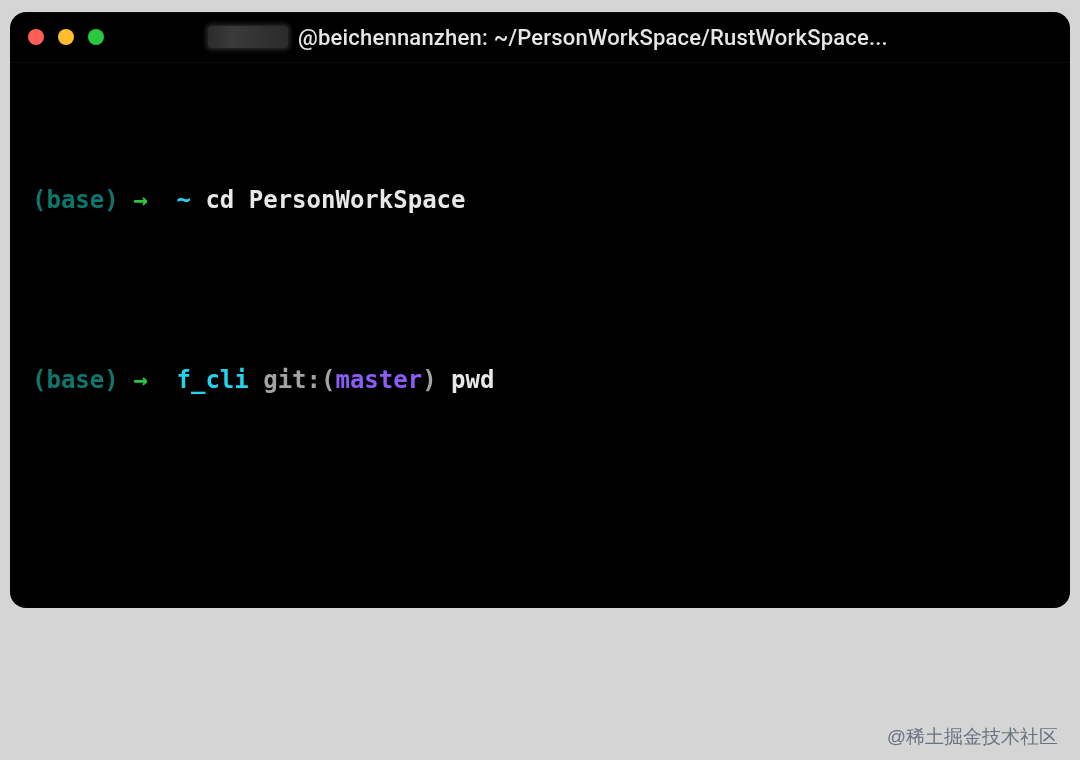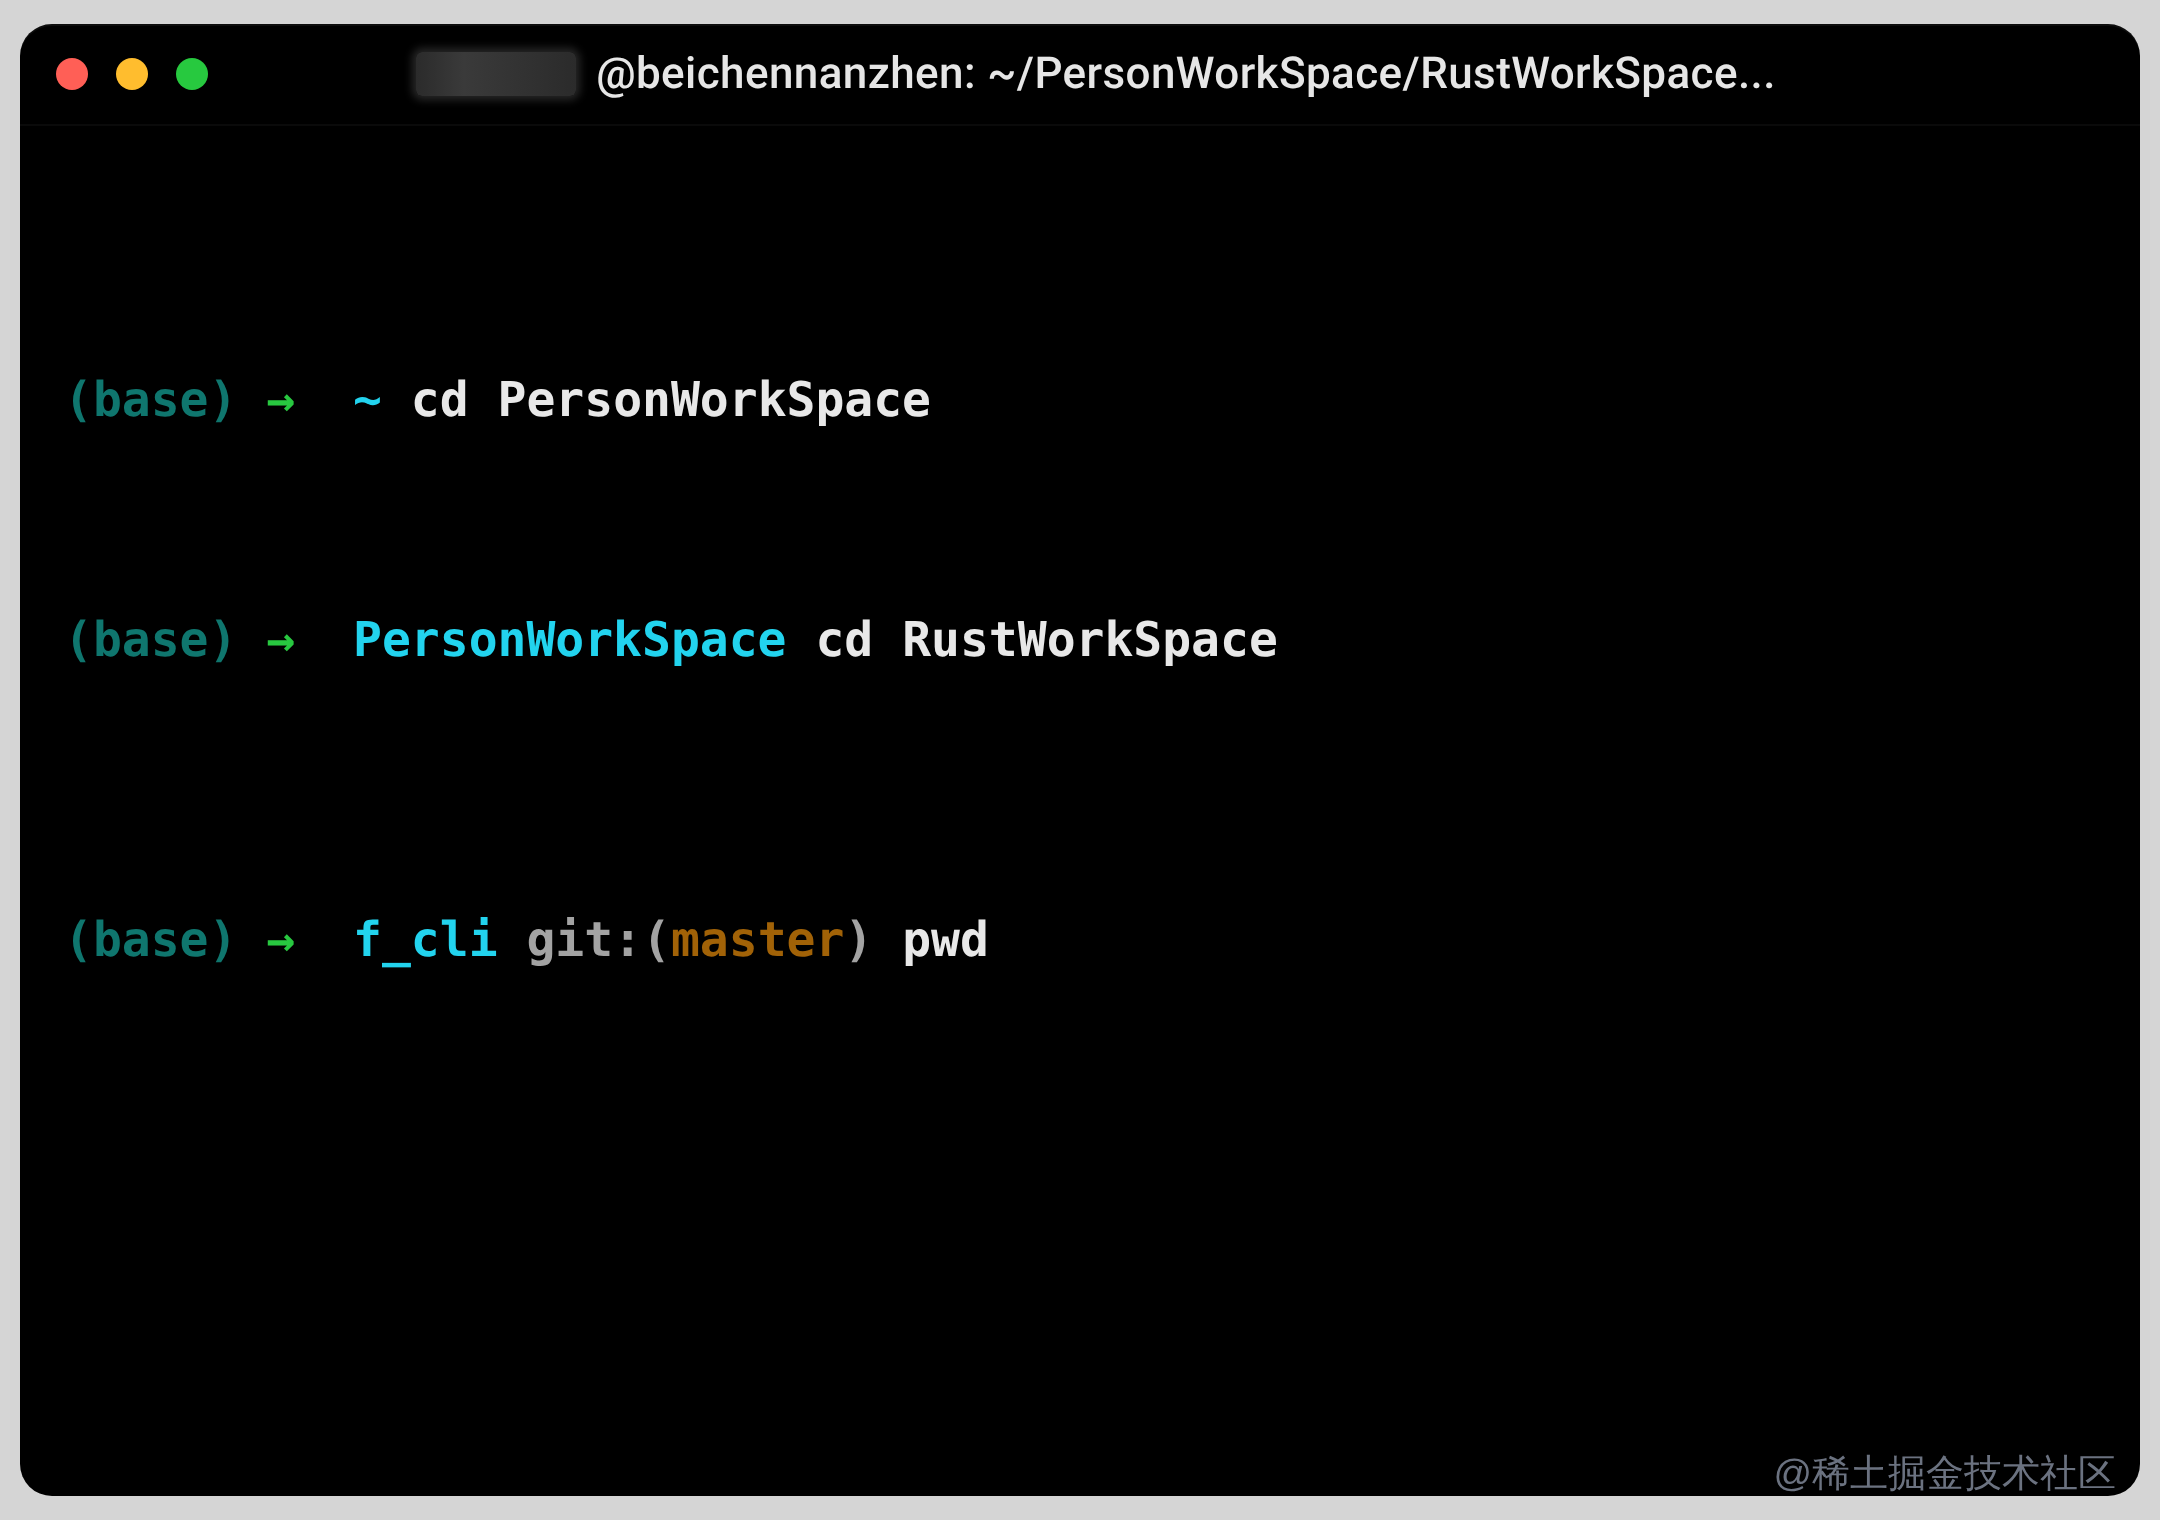--- a/index.html
+++ b/index.html
@@ -1,33 +1,33 @@
 <!DOCTYPE html>
 <html><head>
 <meta charset="utf-8">
 <style>
   html,body{margin:0;padding:0;width:1080px;height:760px;background:#d5d5d5;font-family:ui-monospace,SFMono-Regular,Menlo,Consolas,monospace;}
-  .window{position:absolute;left:10px;top:12px;width:1060px;height:736px;background:#000;border-radius:16px;box-shadow:0 1px 0 rgba(255,255,255,0.05) inset;}
+  .window{position:absolute;left:10px;top:12px;width:1060px;height:596px;background:#000;border-radius:16px;box-shadow:0 1px 0 rgba(255,255,255,0.05) inset;}
   .titlebar{display:flex;align-items:center;height:50px;padding:0 18px;border-bottom:1px solid rgba(255,255,255,0.04);}
   .traffic{display:flex;gap:14px;align-items:center;}
   .dot{width:16px;height:16px;border-radius:50%;}
   .dot.red{background:#ff5f56;}
   .dot.yellow{background:#ffbd2e;}
   .dot.green{background:#27c93f;}
   .title-wrap{flex:1;display:flex;justify-content:center;align-items:center;gap:10px;margin-left:-60px;}
   .title-blur{width:80px;height:22px;border-radius:3px;background:linear-gradient(90deg,#2b2b2b,#3a3a3a 30%,#2b2b2b);box-shadow:0 0 4px 2px rgba(80,80,80,0.5);}
   .title-text{color:#e6e6e6;font-size:22px;font-weight:500;white-space:nowrap;letter-spacing:0.2px;font-family:-apple-system,BlinkMacSystemFont,"Segoe UI",Roboto,sans-serif;}
   .term{padding:32px 22px 0 22px;font-size:24px;line-height:30px;font-weight:600;white-space:pre;color:#e8e8e8;}
   .row{display:block;line-height:30px;}
   .b{font-weight:700;}
   .wh{color:#0f766e;}
   .arrow{color:#28c840;font-weight:800;}
   .cy{color:#22d3ee;font-weight:700;}
   .bl{color:#a3a3a3;font-weight:700;}
-  .ma{color:#a16207;font-weight:700;}
+  .ma{color:#8b5cf6;font-weight:700;}
   .cmd{color:#e8e8e8;font-weight:700;}
   .inline-blur{display:inline-block;vertical-align:-3px;width:130px;height:22px;border-radius:3px;background:linear-gradient(90deg,#2b2b2b,#3a3a3a 30%,#2b2b2b);box-shadow:0 0 4px 2px rgba(80,80,80,0.5);}
   .wm{position:absolute;right:22px;bottom:10px;color:#6b7280;font-size:19px;font-family:-apple-system,BlinkMacSystemFont,"Segoe UI",sans-serif;}
 </style>
 </head>
 <body>
 
 <div class="window">
   <div class="titlebar">
     <div class="traffic">
@@ -38,21 +38,20 @@
     <div class="title-wrap">
       <span class="title-blur"></span>
       <span class="title-text">@beichennanzhen: ~/PersonWorkSpace/RustWorkSpace...</span>
     </div>
   </div>
 
   <div class="term">
     
     <div class="row"><span class="b wh">(base)</span> <span class="arrow">→</span>  <span class="cy">~</span> <span class="cmd">cd PersonWorkSpace</span></div>
     
-    <div class="row"><span class="b wh">(base)</span> <span class="arrow">→</span>  <span class="cy">PersonWorkSpace</span> <span class="cmd">cd RustWorkSpace</span></div>
     
     
     <div class="row"><span class="b wh">(base)</span> <span class="arrow">→</span>  <span class="cy">f_cli</span> <span class="bl">git:(</span><span class="ma">master</span><span class="bl">)</span> <span class="cmd">pwd</span></div>
     
     
     
   </div>
 </div>
 
 <div class="wm">@稀土掘金技术社区</div>

